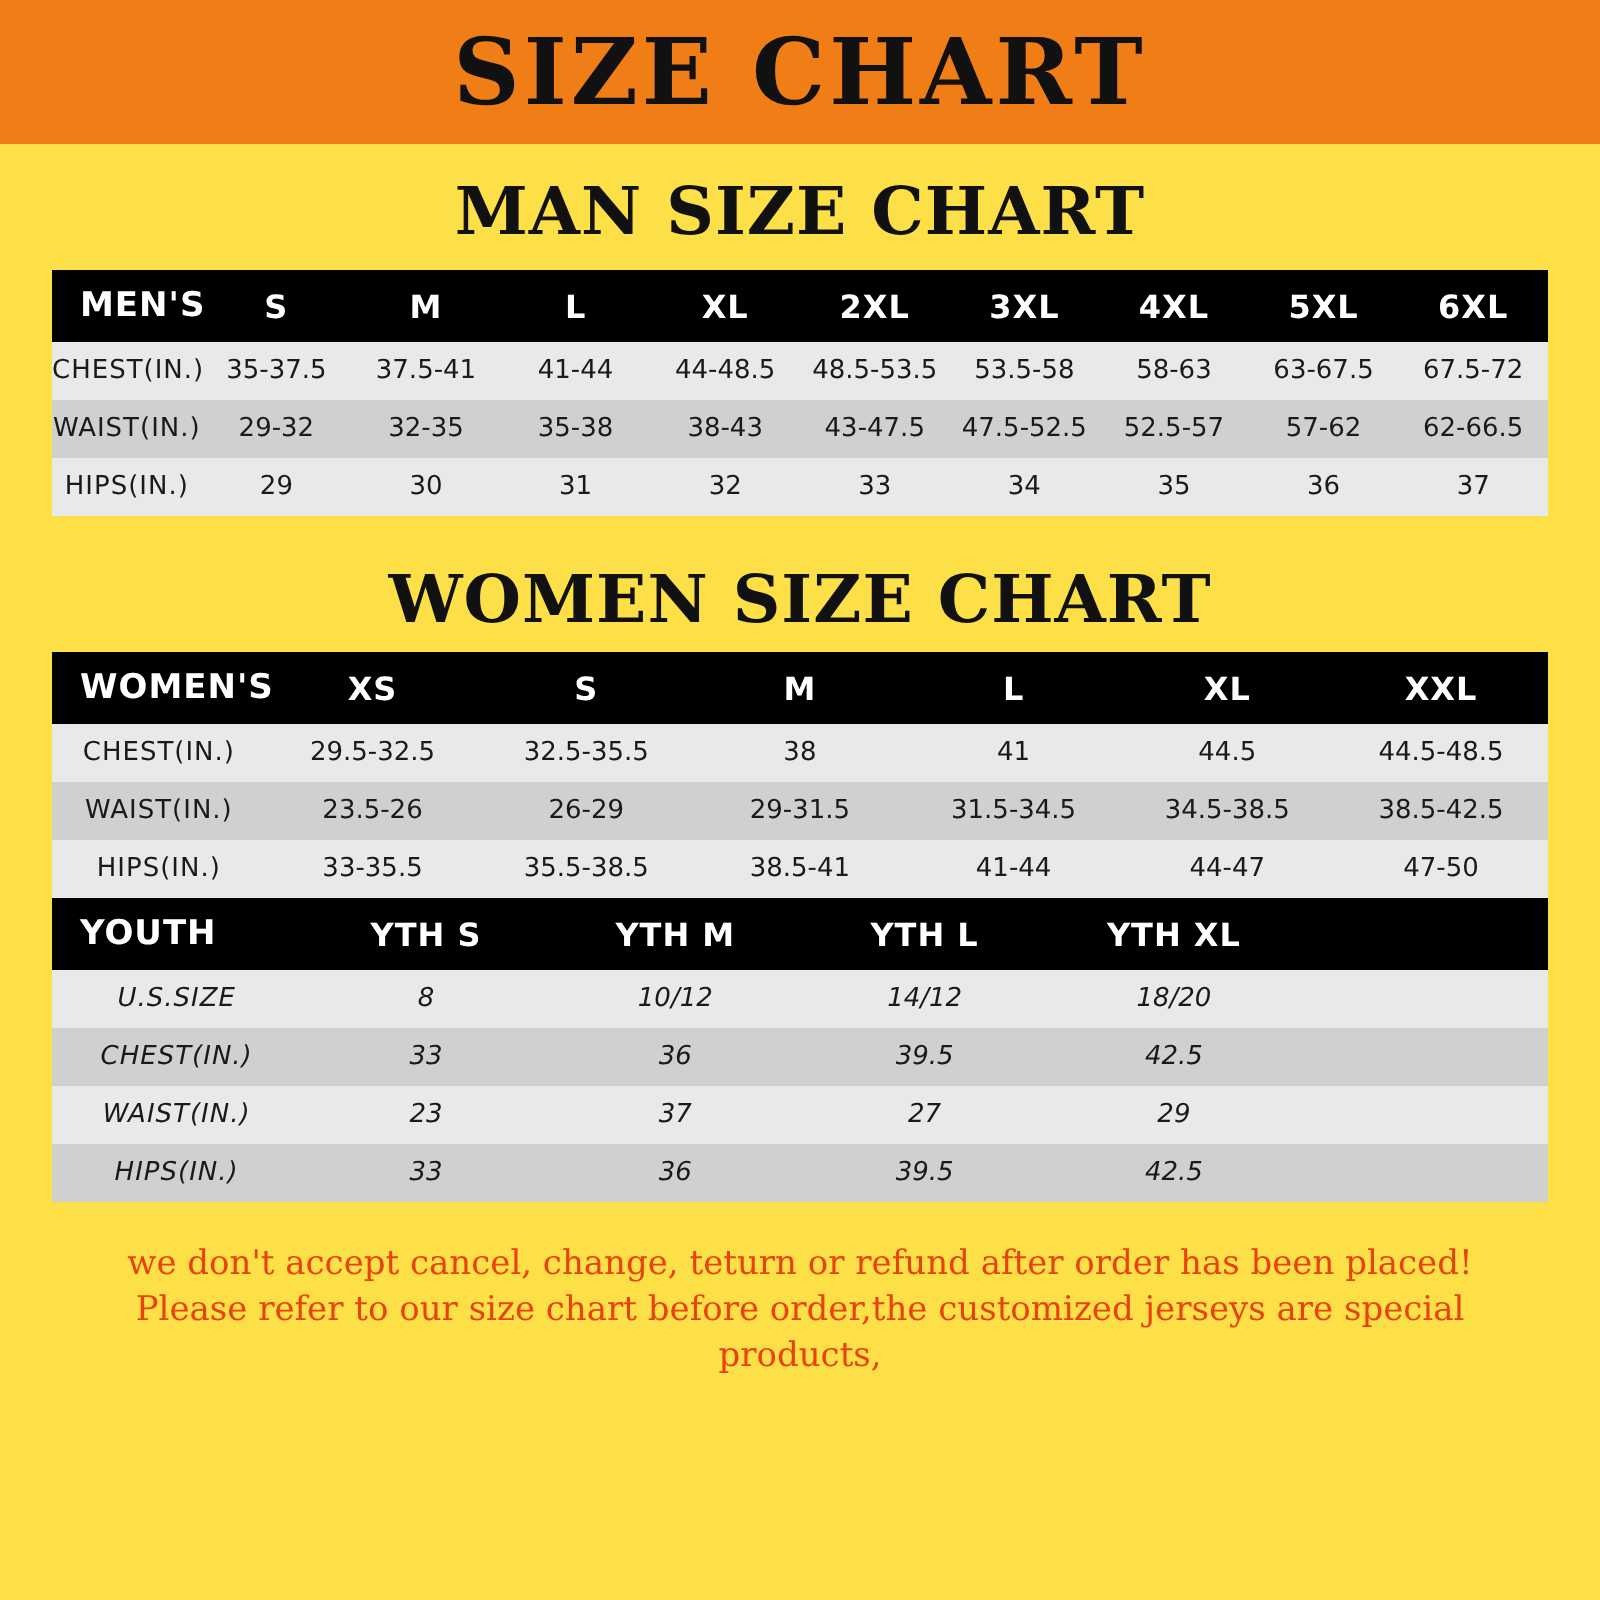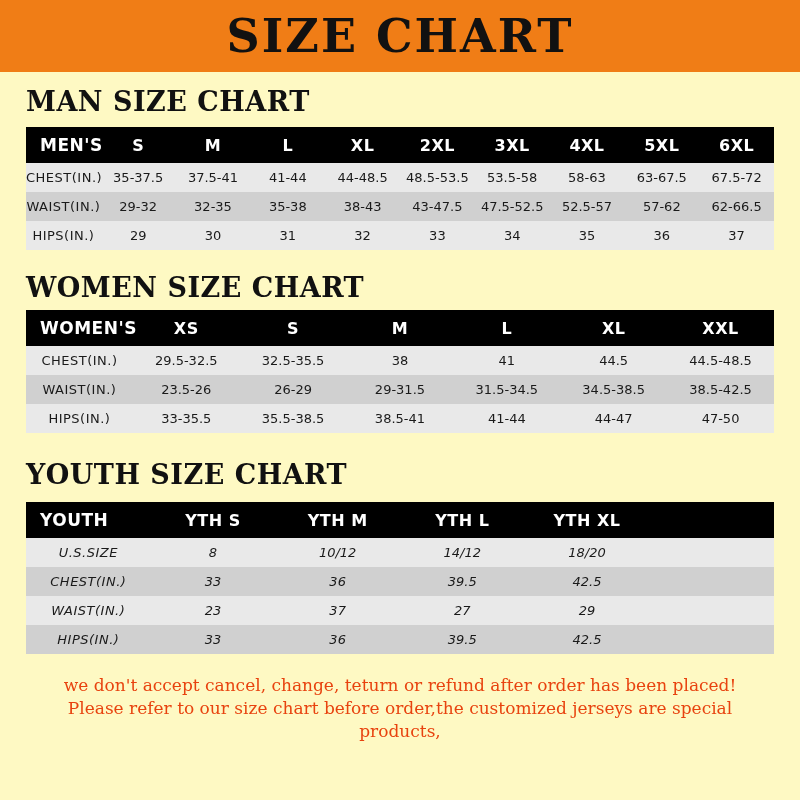--- a/index.html
+++ b/index.html
@@ -10,21 +10,21 @@
     width: 800px;
     height: 800px;
     background: #ffffff;
     font-family: "DejaVu Sans", sans-serif;
     overflow: hidden;
   }
   .page {
     position: relative;
     width: 800px;
     height: 800px;
-    background: #fef9c3;
+    background: #fde047;
     box-sizing: border-box;
   }
   
   .header-band {
     position: relative;
     height: 72px;
     background: #f07d16;
     display: flex;
     align-items: center;
     justify-content: center;
@@ -35,23 +35,24 @@
     font-size: 46px;
     letter-spacing: 2px;
     color: #111111;
     line-height: 1;
   }
   .content {
     padding: 0 26px;
     box-sizing: border-box;
   }
   .section-title {
+    text-align: center;
     font-family: "DejaVu Serif", serif;
     font-weight: bold;
-    font-size: 27px;
+    font-size: 33px;
     color: #111111;
     letter-spacing: 0.5px;
   }
   .t-man { margin: 14px 0 10px 0; }
   .t-women { margin: 22px 0 7px 0; }
   .t-youth { margin: 26px 0 12px 0; }
 
   table.size {
     width: 100%;
     border-collapse: collapse;
@@ -215,21 +216,20 @@
           <td>33-35.5</td>
           <td>35.5-38.5</td>
           <td>38.5-41</td>
           <td>41-44</td>
           <td>44-47</td>
           <td>47-50</td>
         </tr>
       </tbody>
     </table>
 
-    <div class="section-title t-youth">YOUTH SIZE CHART</div>
 
     <table class="size youth">
       <thead>
         <tr>
           <th class="rowlabel">YOUTH</th>
           <th>YTH S</th>
           <th>YTH M</th>
           <th>YTH L</th>
           <th>YTH XL</th>
           <th></th>

